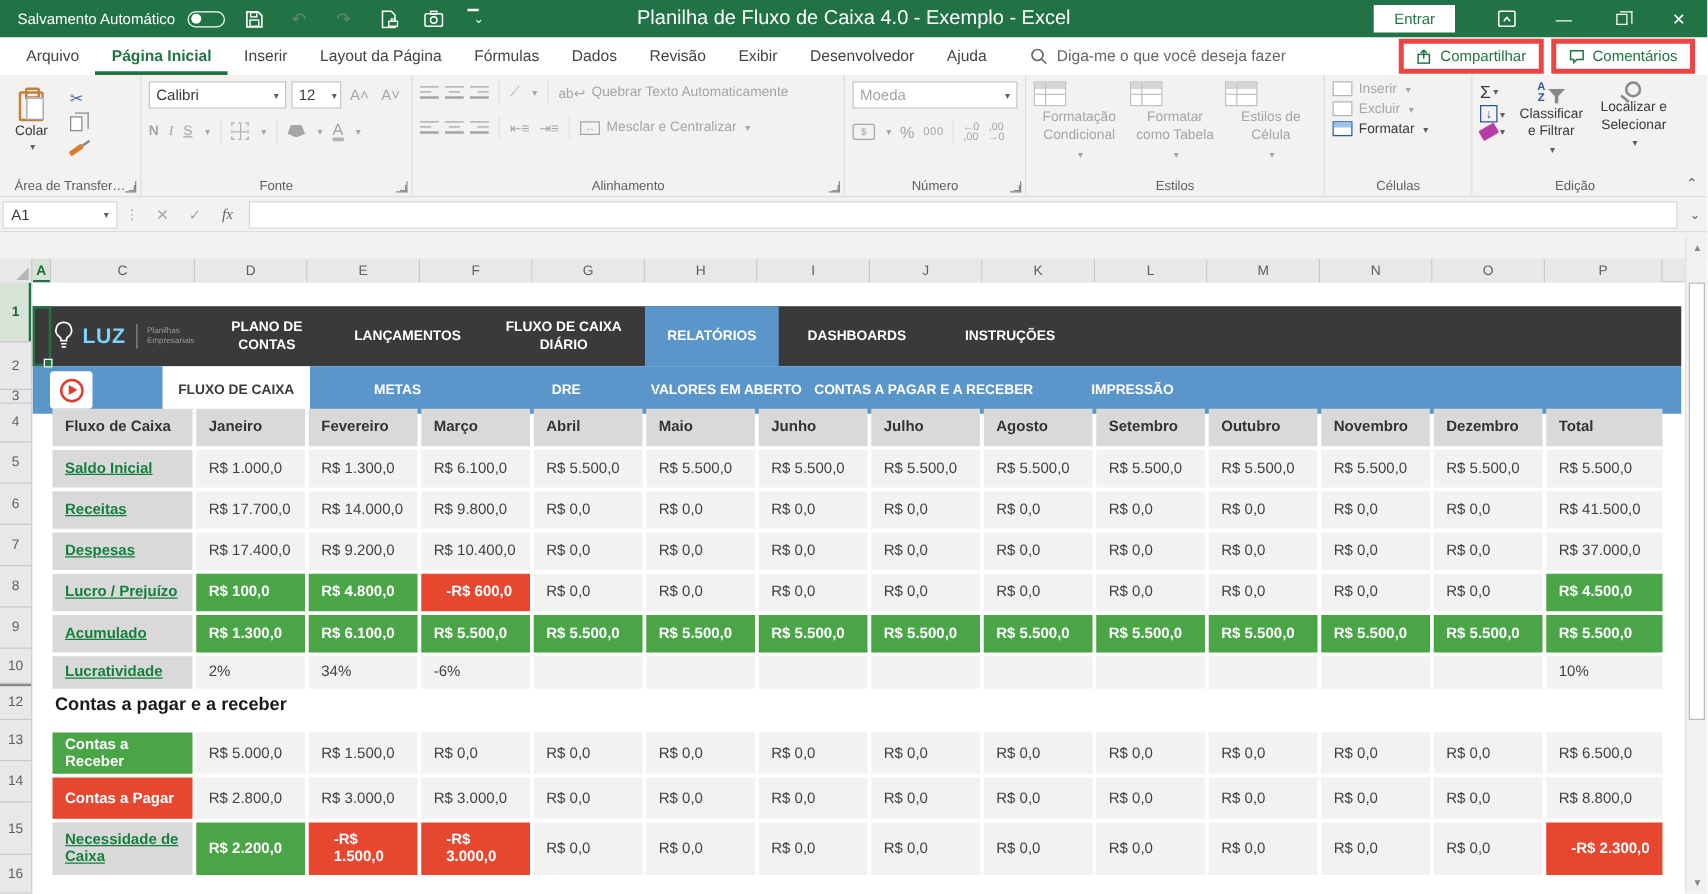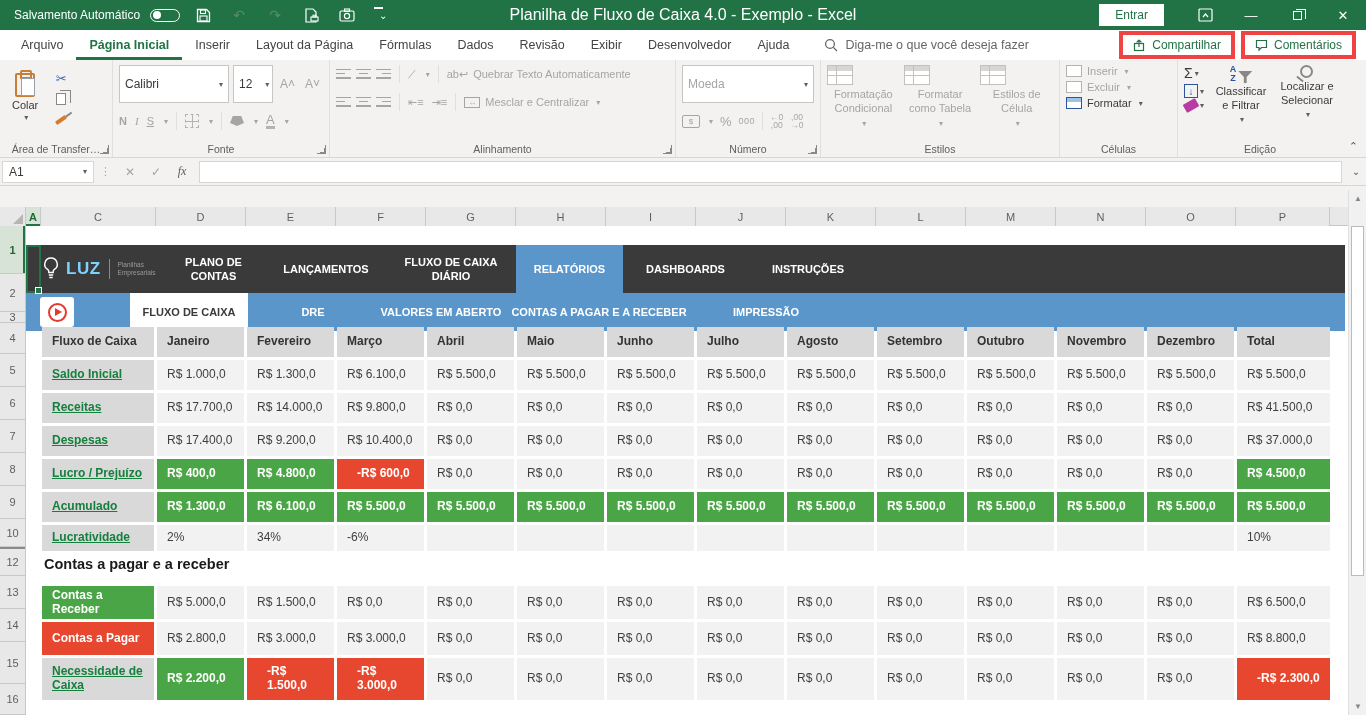--- a/index.html
+++ b/index.html
@@ -58,21 +58,21 @@
   .clip-col { display:flex; flex-direction:column; gap:3px; padding-top:4px; }
   .mini { width:22px; height:18px; display:flex; align-items:center; justify-content:center; font-size:13px; }
   .scissors { color:#3f6ab3; }
   .copy-shape { width:10px; height:12px; border:1.5px solid #8a8886; background:#fff; position:relative; }
   .copy-shape::before { content:""; position:absolute; left:2.5px; top:-4px; width:10px; height:12px; border:1.5px solid #8a8886; border-left:none; border-bottom:none; }
   .brush-shape { width:12px; height:4px; background:#d9792c; transform:rotate(-35deg); position:relative; border-radius:1px; }
   .brush-shape::after { content:""; position:absolute; right:-7px; top:0.5px; width:7px; height:2.5px; background:#8a8886; }
 
   
   .g-font .row1 { display:flex; align-items:center; gap:4px; }
-  .selbox { background:#fff; border:1px solid #c8c6c4; height:38px; display:flex; align-items:center;
+  .selbox { background:#fff; border:1px solid #c8c6c4; height:22px; display:flex; align-items:center;
     justify-content:space-between; padding:0 5px; font-size:12px; color:#3b3a39;gap:11px; }
   .fontname { width:112px; }
   .fontsize { width:40px; }
   .sizebtn { font-size:12px; color:#a7a5a3; padding:0 3px; }
   .g-font .row2 { display:flex; align-items:center; gap:8px; margin-top:9px; color:#a7a5a3; }
   .fmt-b { font-weight:700; } .fmt-i { font-style:italic; font-family:"Liberation Serif",serif; } .fmt-u { text-decoration:underline; }
   .vsep { width:1px; height:18px; background:#e1dfdd; }
   .border-grid { width:14px; height:14px; border:1px dashed #b5b3b1; position:relative; }
   .border-grid::before { content:""; position:absolute; left:50%; top:0; bottom:0; width:1px; background:#b5b3b1; }
   .border-grid::after { content:""; position:absolute; top:50%; left:0; right:0; height:1px; background:#b5b3b1; }
@@ -570,20 +570,21 @@
           <div class="ntab" style="width: 120px;">INSTRUÇÕES</div>
         </div>
     </div>
 
     <div class="subnav">
       <span class="playbox">
           <span class="playring"></span>
         </span>
       <div id="subnav-tabs" style="display:flex; align-items:stretch;">
           <div class="stab active" style="width: 118px; margin-left: 56px;">FLUXO DE CAIXA</div>
+          <div class="stab" style="width: 140px;">METAS</div>
           <div class="stab" style="width: 130px;">DRE</div>
           <div class="stab" style="width: 126px;">VALORES EM ABERTO</div>
           <div class="stab" style="width: 190px;">CONTAS A PAGAR E A RECEBER</div>
           <div class="stab" style="width: 120px; margin-left: 12px;">IMPRESSÃO</div>
         </div>
     </div>
 
     <div class="a1sel"></div>
 
     <div class="xltable" id="main-table">
@@ -637,21 +638,21 @@
         <div class="tcell">R$ 0,0</div>
         <div class="tcell">R$ 0,0</div>
         <div class="tcell">R$ 0,0</div>
         <div class="tcell">R$ 0,0</div>
         <div class="tcell">R$ 0,0</div>
         <div class="tcell">R$ 0,0</div>
         <div class="tcell">R$ 0,0</div>
         <div class="tcell">R$ 0,0</div>
         <div class="tcell">R$ 37.000,0</div>
         <div class="tcell label">Lucro / Prejuízo</div>
-        <div class="tcell green">R$ 400,0</div>
+        <div class="tcell green">R$ 100,0</div>
         <div class="tcell green">R$ 4.800,0</div>
         <div class="tcell red">-R$ 600,0</div>
         <div class="tcell">R$ 0,0</div>
         <div class="tcell">R$ 0,0</div>
         <div class="tcell">R$ 0,0</div>
         <div class="tcell">R$ 0,0</div>
         <div class="tcell">R$ 0,0</div>
         <div class="tcell">R$ 0,0</div>
         <div class="tcell">R$ 0,0</div>
         <div class="tcell">R$ 0,0</div>

